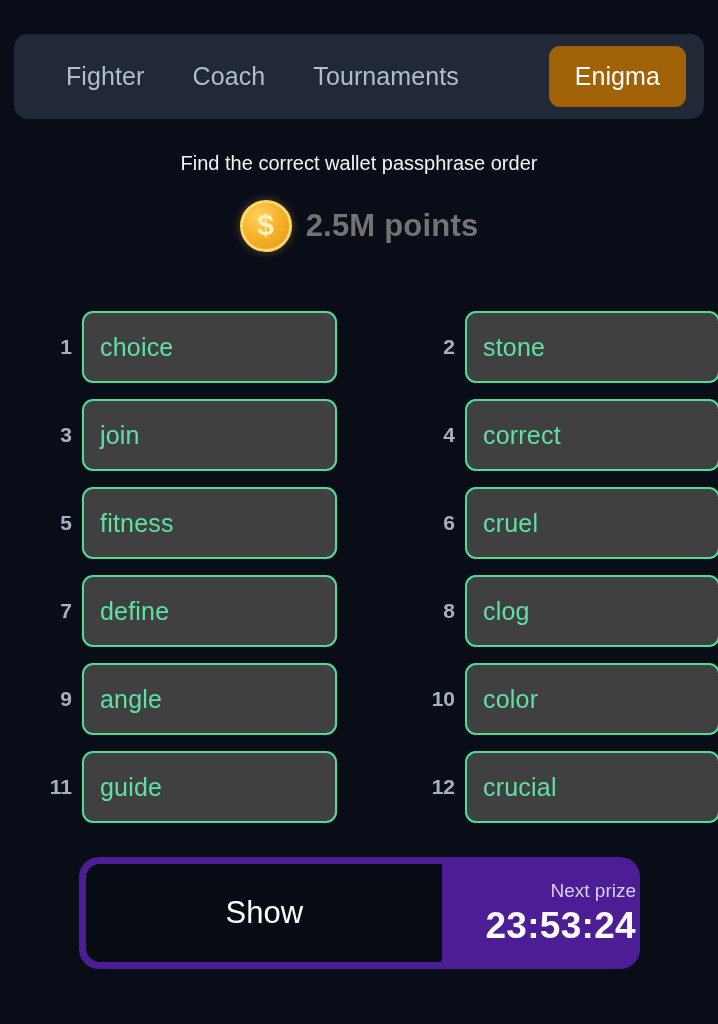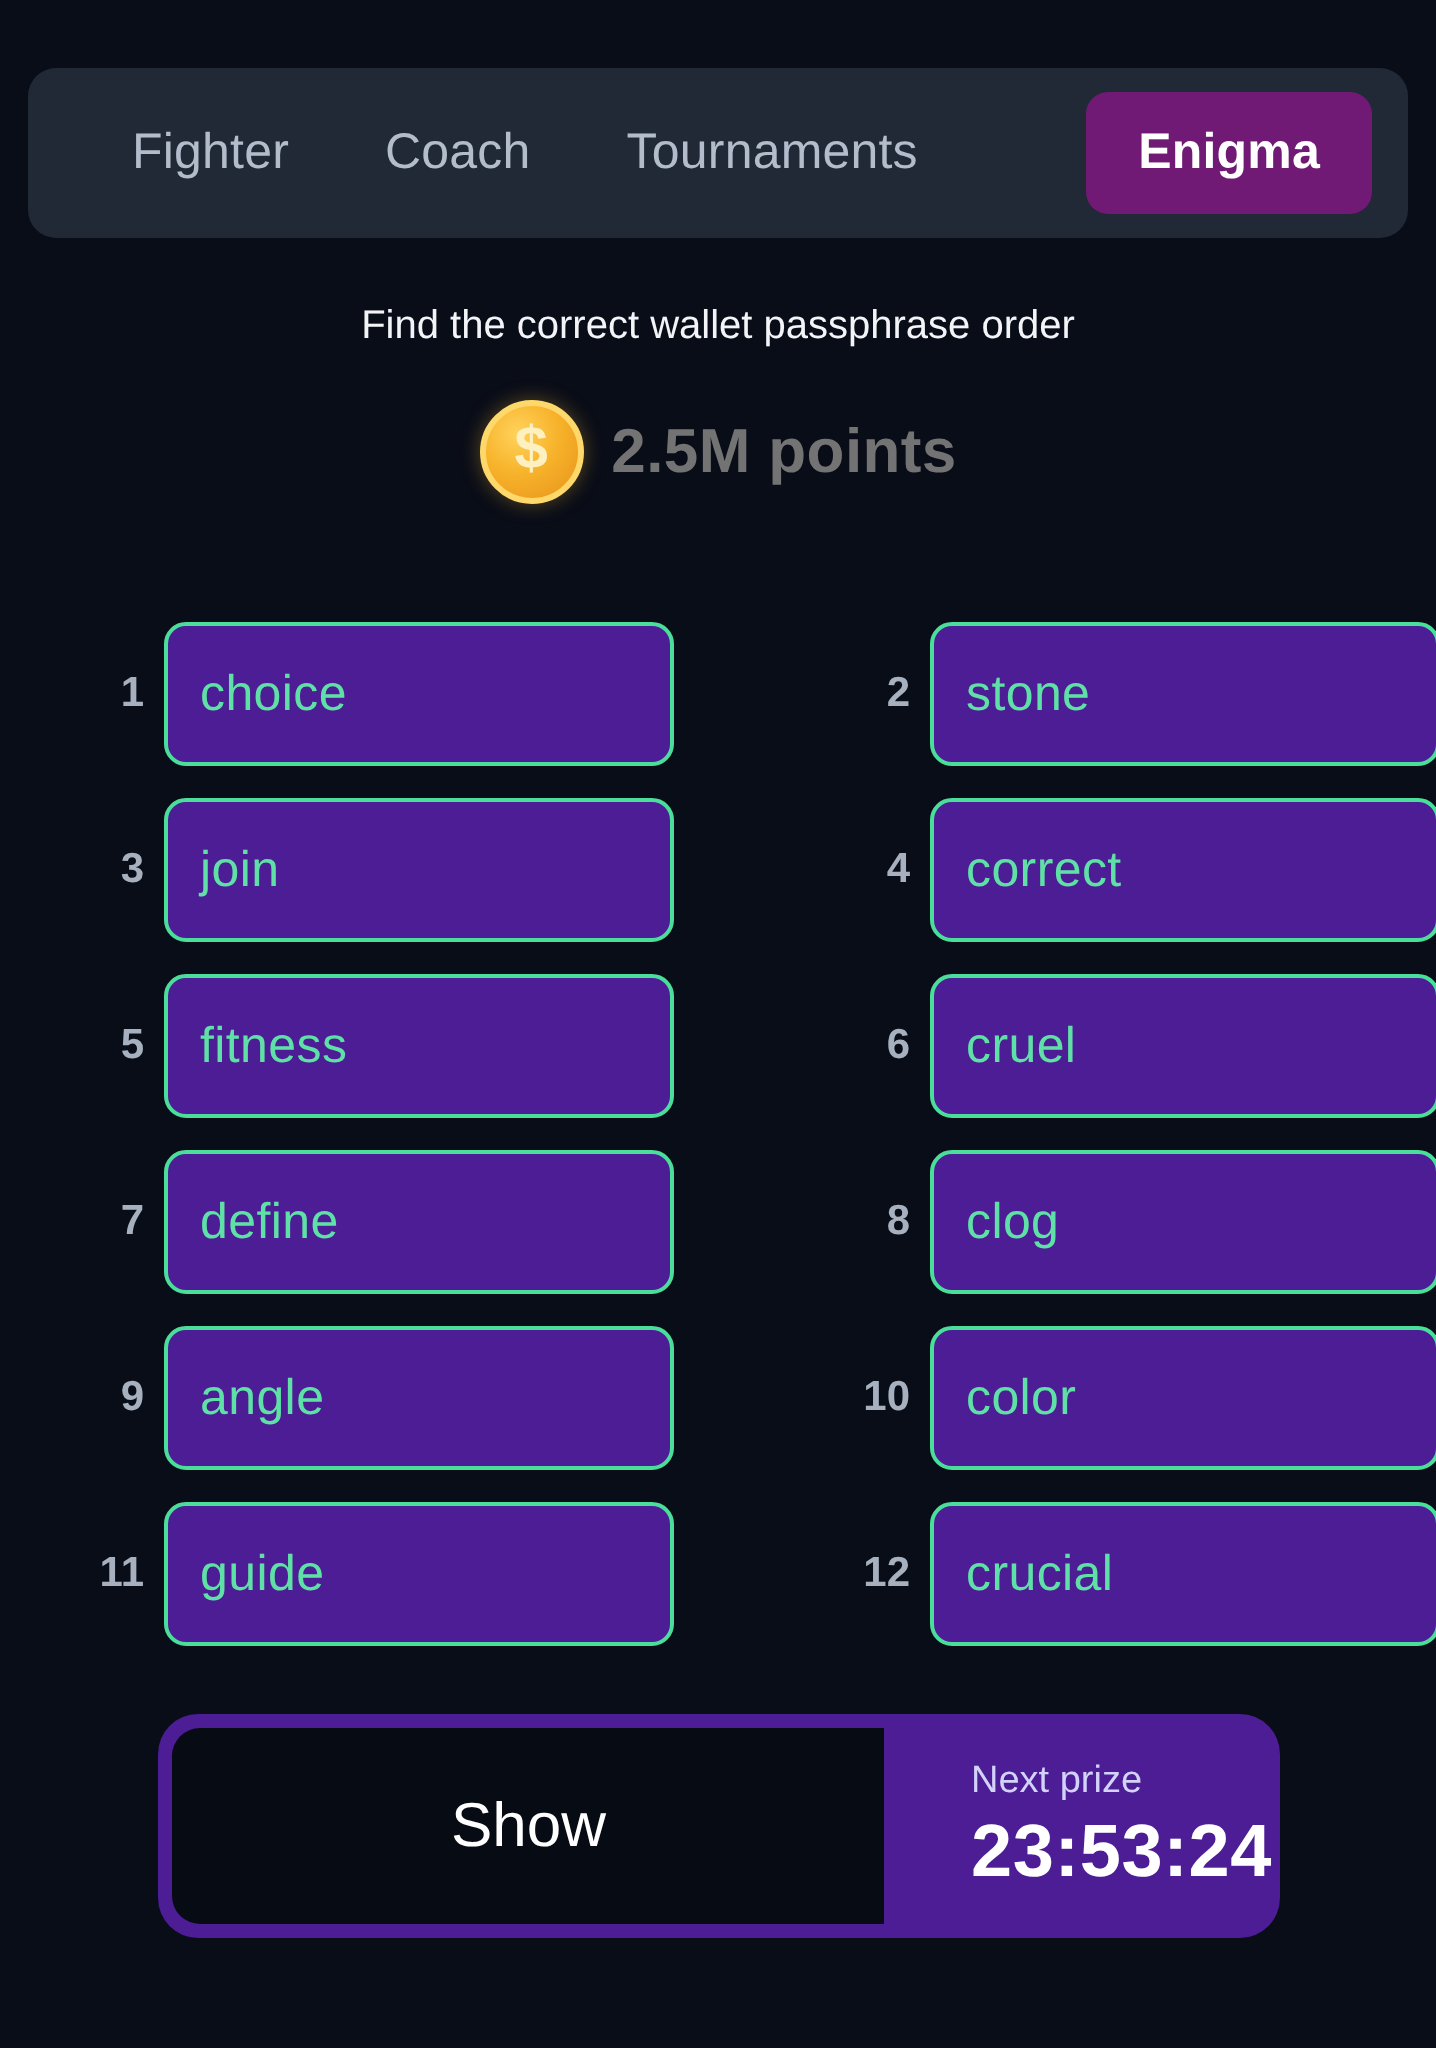--- a/index.html
+++ b/index.html
@@ -37,26 +37,25 @@
   .nav-tab {
     font-size: 25px;
     color: #B2BCCB;
     padding: 16px 24px;
     border-radius: 11px;
     white-space: nowrap;
     letter-spacing: 0.1px;
   }
   .nav-tab.first { margin-left: 24px; }
   .nav-tab.active {
-    background: #701a75;
+    background: #a16207;
     color: #FFFFFF;
     margin-left: auto;
     margin-right: 8px;
     padding: 16px 26px;
-    font-weight: bold;
   }
 
   
   .subtitle {
     position: absolute;
     top: 152px;
     left: 0;
     width: 718px;
     text-align: center;
     font-size: 20px;
@@ -127,21 +126,21 @@
     font-weight: bold;
     color: #A7B0BE;
     flex: none;
   }
 
   .word-box {
     width: 255px;
     height: 72px;
     border: 2px solid #4ADE9A;
     border-radius: 11px;
-    background: #4c1d95;
+    background: #404040;
     display: flex;
     align-items: center;
     padding: 0 16px;
     flex: none;
     text-align: right;
   }
 
   .word-text {
     font-size: 25px;
     color: #5FE0A6;
@@ -174,21 +173,21 @@
   }
   .show-button-label {
     font-size: 31px;
     color: #FFFFFF;
   }
 
   .prize-panel {
     flex: 1;
     display: flex;
     flex-direction: column;
-    align-items: flex-start;
+    align-items: flex-end;
     justify-content: center;
     gap: 3px;
     padding-right: 4px;
     border-radius: 26px;
   }
   .prize-label {
     font-size: 19px;
     color: #D3D2FA;
   }
   .prize-timer {

